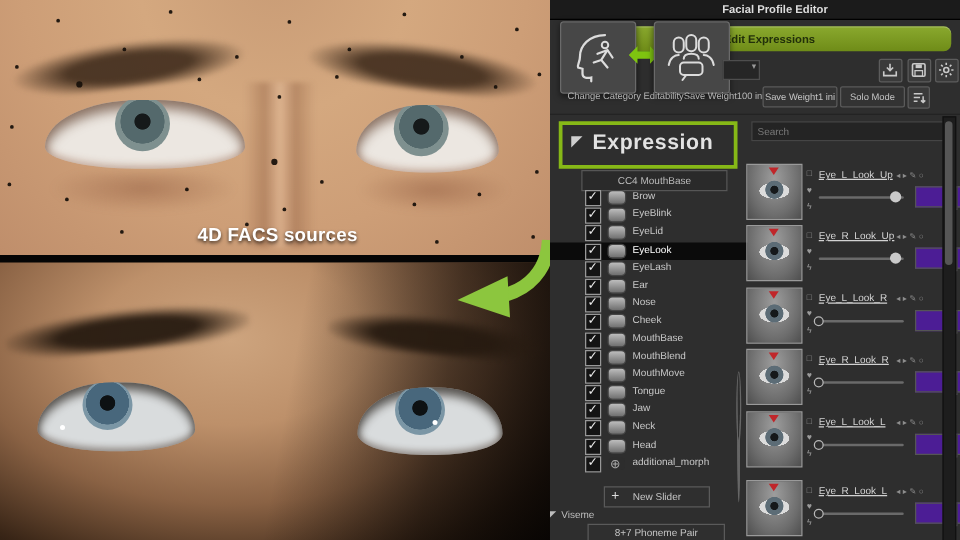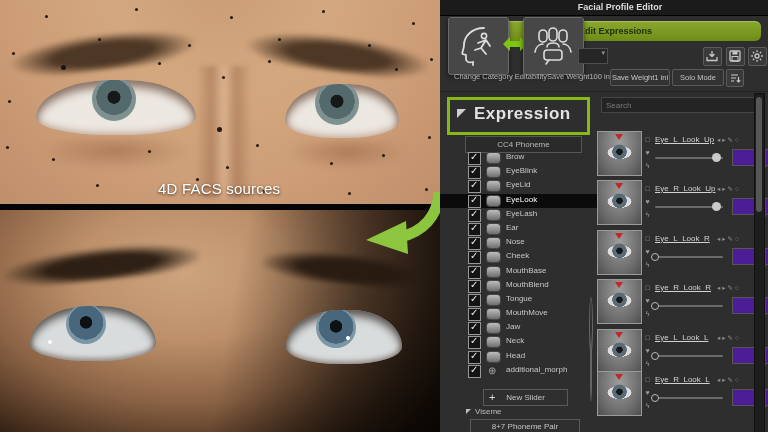--- a/index.html
+++ b/index.html
@@ -56,21 +56,21 @@
     98px 38px rgba(25,18,12,.95),188px 44px rgba(25,18,12,.95),278px 38px rgba(25,18,12,.95),
     368px 44px rgba(25,18,12,.95),430px 58px rgba(25,18,12,.95),8px 100px rgba(25,18,12,.95),
     62px 66px 0 1px rgba(25,18,12,.95),158px 62px rgba(25,18,12,.95),268px 60px rgba(25,18,12,.95),
     395px 68px rgba(25,18,12,.95),6px 146px rgba(25,18,12,.95),52px 158px rgba(25,18,12,.95),
     96px 184px rgba(25,18,12,.95),148px 150px rgba(25,18,12,.95),196px 178px rgba(25,18,12,.95),
     222px 76px rgba(25,18,12,.95),218px 128px 0 1px rgba(25,18,12,.95),226px 166px rgba(25,18,12,.95),
     256px 144px rgba(25,18,12,.95),262px 190px rgba(25,18,12,.95),330px 162px rgba(25,18,12,.95),
     382px 154px rgba(25,18,12,.95),428px 136px rgba(25,18,12,.95),348px 192px rgba(25,18,12,.95),
     425px 188px rgba(25,18,12,.95);}
 
-  .caption{position:absolute;left:158px;top:180px;font-size:15px;font-weight:normal;color:#fff;
+  .caption{position:absolute;left:158px;top:180px;font-size:15px;font-weight:bold;color:#fff;
     text-shadow:0 1px 3px rgba(0,0,0,.7);letter-spacing:.2px;}
 
   .curve-arrow{position:absolute;left:360px;top:190px;width:84px;height:66px;}
 
   
   .panel{position:absolute;left:440px;top:0;width:328px;height:432px;background:#2e2e2e;color:#ccc;}
   .titlebar{position:absolute;left:0;top:0;width:360px;height:15px;background:#1b1b1b;
     border-bottom:1px solid #000;}
   .titlebar .t{position:absolute;left:0;right:0;top:2px;text-align:center;font-size:9px;font-weight:bold;color:#ddd;}
   .target-ico{position:absolute;right:6px;top:3px;width:8px;height:8px;border:1px solid #8a8a8a;border-radius:50%;}
@@ -123,21 +123,21 @@
     background:linear-gradient(#bdbdbd,#6f6f6f);box-shadow:0 0 0 1px #454545;}
   .cat-ico.ico-plus{background:#2d2d2d;box-shadow:none;}
   .cat-ico.ico-plus::after{content:"⊕";position:absolute;left:1px;top:-1px;font-size:10px;color:#a8a8a8;}
   .cat-label{position:absolute;left:66px;top:1px;font-size:8px;color:#c8c8c8;}
   .cat-row.sel .cat-label{color:#fff;}
 
   .newslider-btn{position:absolute;left:43px;top:389px;width:83px;height:15px;background:#2f2f2f;
     border:1px solid #5a5a5a;}
   .newslider-btn .plus{position:absolute;left:5px;top:1px;font-size:11px;color:#ddd;}
   .newslider-btn .lbl{position:absolute;left:0;right:0;top:3px;text-align:center;font-size:8px;color:#c5c5c5;}
-  .viseme-row{position:absolute;left:26px;top:407px;font-size:8px;color:#bdbdbd;}
+  .viseme-row{position:absolute;left:0;top:407px;font-size:8px;color:#bdbdbd;}
   .vis-tri{display:inline-block;width:0;height:0;border-top:5px solid #bdbdbd;border-right:5px solid transparent;margin-right:4px;}
   .phoneme-btn{position:absolute;left:30px;top:419px;width:108px;height:14px;background:#2f2f2f;
     border:1px solid #5a5a5a;font-size:8px;color:#c5c5c5;text-align:center;line-height:14px;}
 
   .splitter-dots{position:absolute;left:150px;top:298px;width:2px;height:56px;background:transparent;
     box-shadow:0 0 0 1px #666,0 8px 0 0 #666,0 16px 0 0 #666,0 24px 0 0 #666,0 32px 0 0 #666,0 40px 0 0 #666,0 48px 0 0 #666;
     border-radius:50%;}
 
   .search{position:absolute;left:161px;top:97px;width:148px;height:14px;background:#242424;
     border:1px solid #454545;color:#bbb;font-size:8px;padding:0 4px;font-family:"Liberation Sans",sans-serif;}
@@ -272,21 +272,21 @@
       </svg>
     </div>
 
     <div class="hsep"></div>
 
     <div class="expr-box">
       <div class="expr-tri"></div>
       <div class="expr-title">Expression</div>
     </div>
 
-    <div class="cc4-btn">CC4 Phoneme</div>
+    <div class="cc4-btn">CC4 MouthBase</div>
 
     <div class="cat-list">
       <div class="cat-row">
           <span class="cb"></span>
           <span class="cat-ico"></span>
           <span class="cat-label">Brow</span>
         </div>
       <div class="cat-row">
           <span class="cb"></span>
           <span class="cat-ico"></span>
@@ -328,26 +328,26 @@
           <span class="cat-label">MouthBase</span>
         </div>
       <div class="cat-row">
           <span class="cb"></span>
           <span class="cat-ico"></span>
           <span class="cat-label">MouthBlend</span>
         </div>
       <div class="cat-row">
           <span class="cb"></span>
           <span class="cat-ico"></span>
+          <span class="cat-label">MouthMove</span>
+        </div>
+      <div class="cat-row">
+          <span class="cb"></span>
+          <span class="cat-ico"></span>
           <span class="cat-label">Tongue</span>
-        </div>
-      <div class="cat-row">
-          <span class="cb"></span>
-          <span class="cat-ico"></span>
-          <span class="cat-label">MouthMove</span>
         </div>
       <div class="cat-row">
           <span class="cb"></span>
           <span class="cat-ico"></span>
           <span class="cat-label">Jaw</span>
         </div>
       <div class="cat-row">
           <span class="cb"></span>
           <span class="cat-ico"></span>
           <span class="cat-label">Neck</span>
@@ -445,21 +445,21 @@
       <div class="track">
           <div class="knob zero" style="left: calc(0% - 4px);"></div>
         </div>
       <div class="valbox">0</div>
       <div class="spin">
           <span class="up">▲</span>
           <span class="dn">▼</span>
         </div>
     </div>
 
-    <div class="s-row" style="top:371px;">
+    <div class="s-row" style="top:384px;">
       <div class="thumb"></div>
       <div class="mini-col"><span>□</span><br><span>♥</span><br><span>ϟ</span></div>
       <div class="s-label">Eye_R_Look_L</div>
       <div class="s-icons"><span>◂▸</span><span>✎</span><span>○</span></div>
       <div class="track">
           <div class="knob zero" style="left: calc(0% - 4px);"></div>
         </div>
       <div class="valbox">0</div>
       <div class="spin">
           <span class="up">▲</span>

